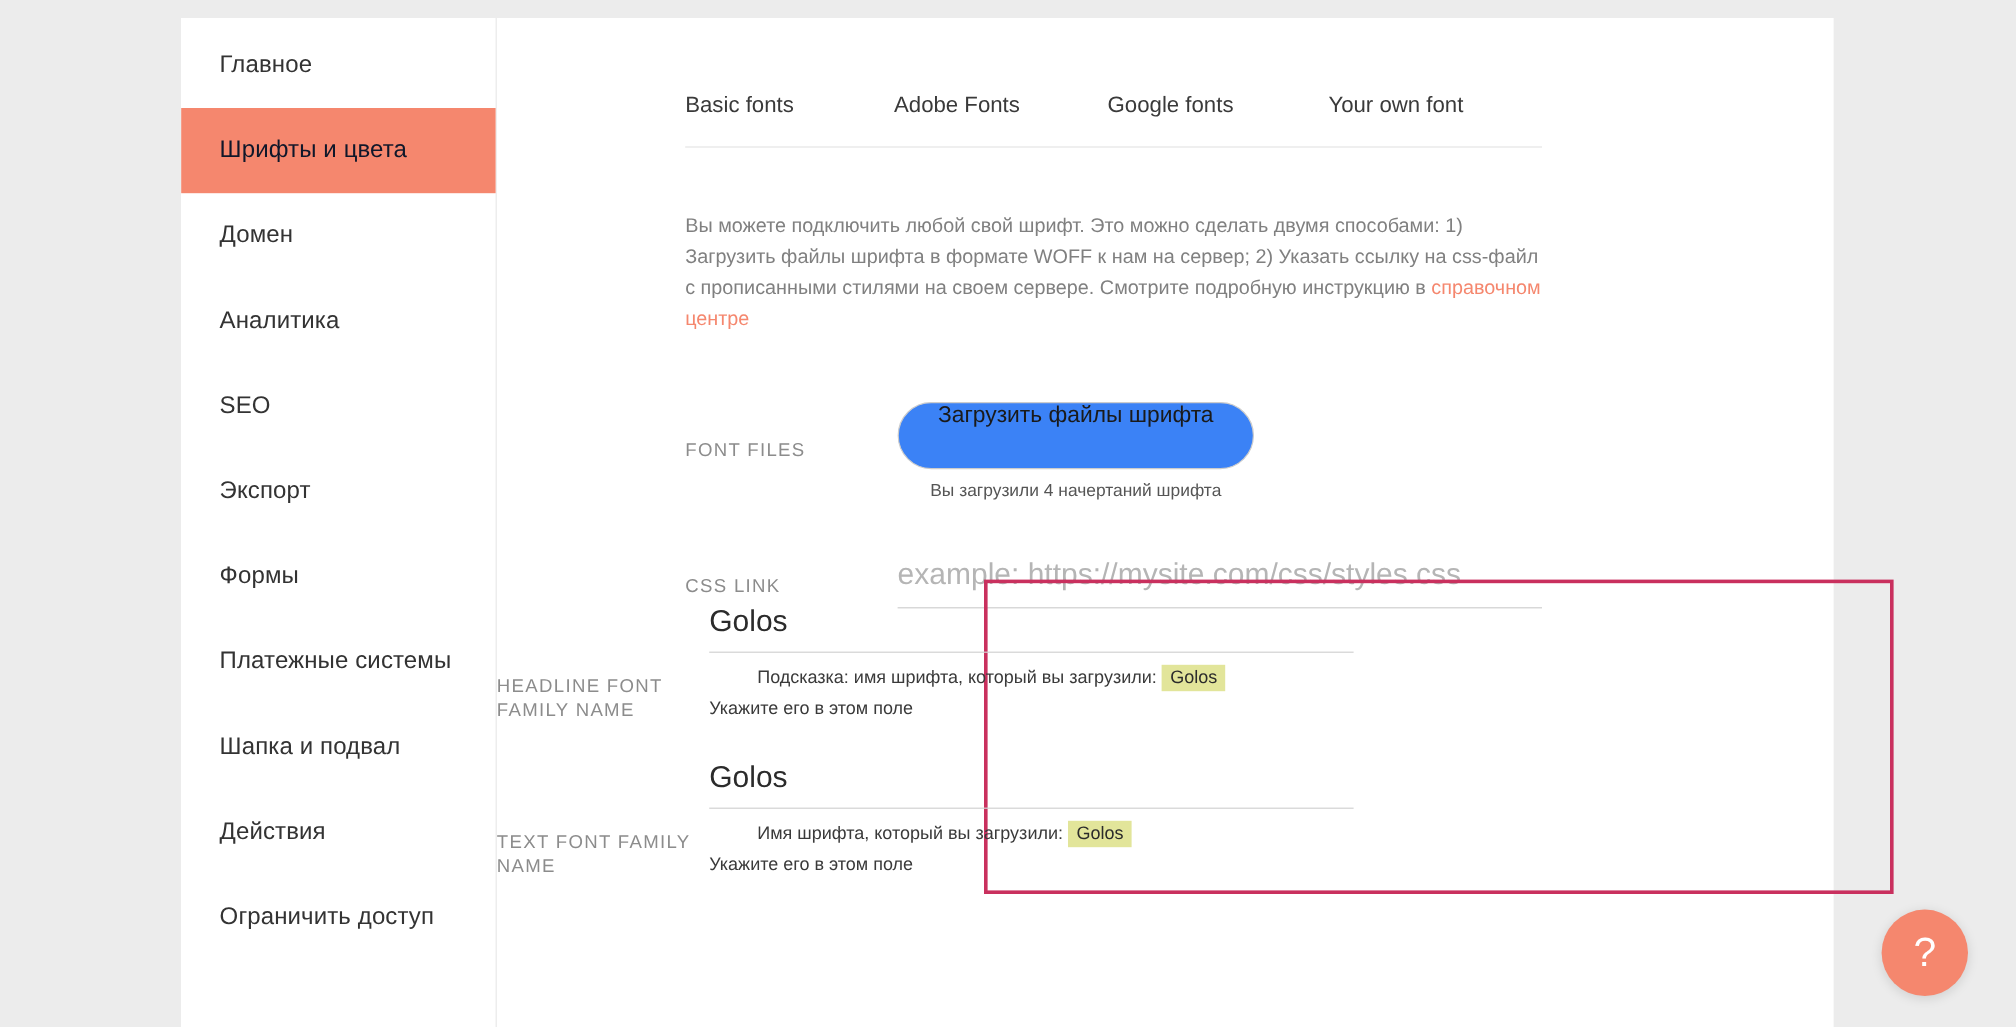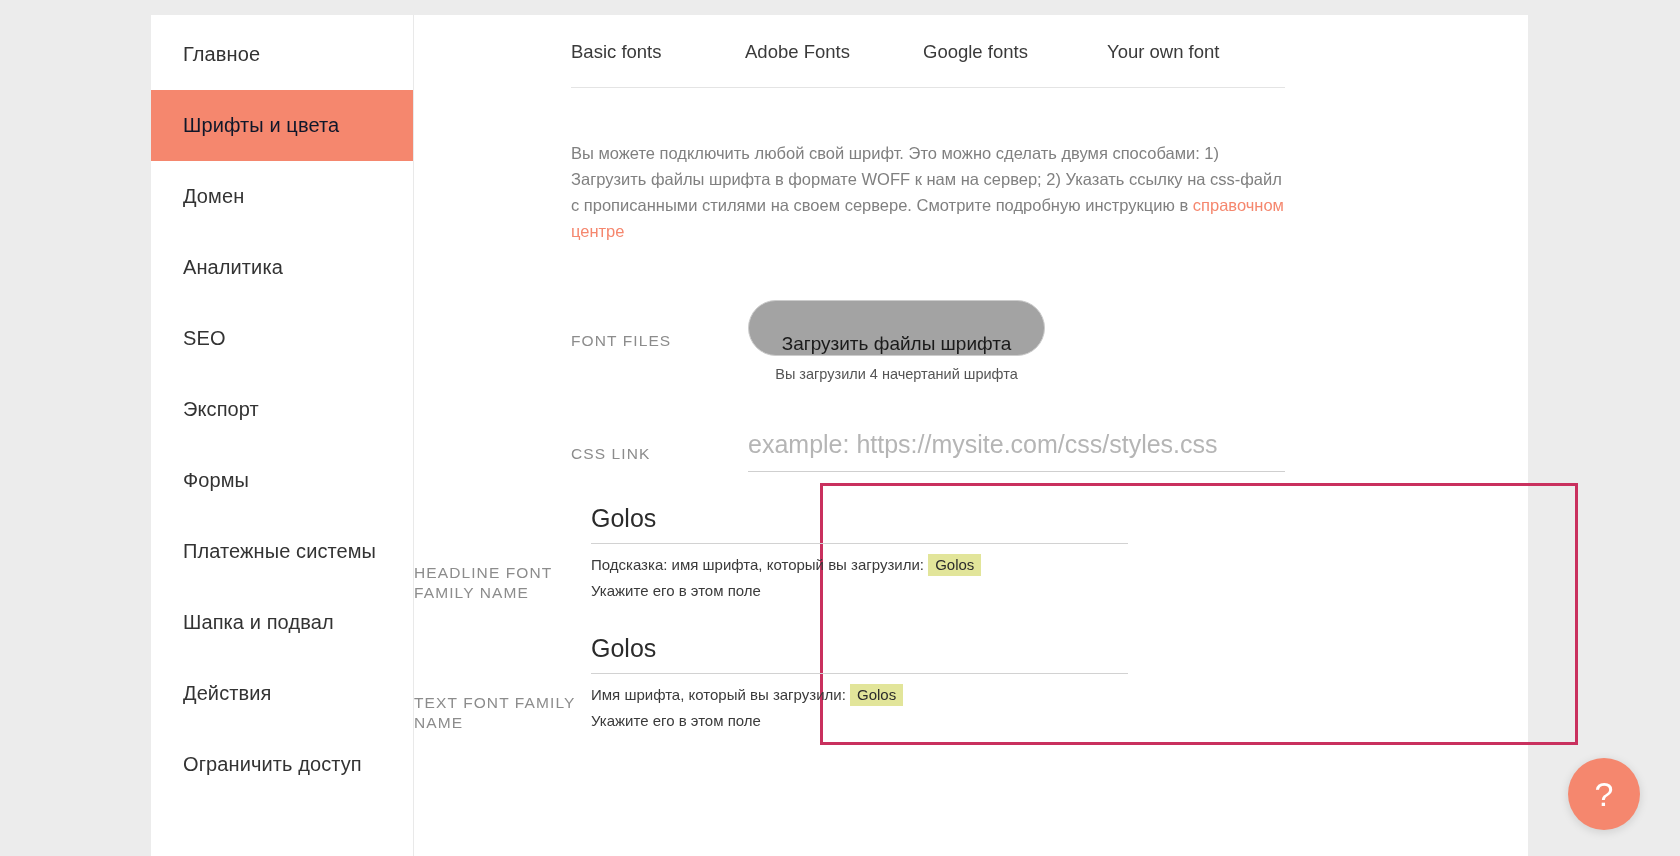--- a/index.html
+++ b/index.html
@@ -49,21 +49,21 @@
   .side-item.active {
     background: #f5876e;
     color: #0f172a;
   }
 
   
   .content {
     flex: 1 1 auto;
     position: relative;
     padding-left: 157px;
-    padding-top: 26px;
+    padding-top: 61px;
   }
 
   .tabs {
     display: flex;
     width: 714px;
     border-bottom: 1px solid #e4e4e4;
     padding-bottom: 24px;
   }
   .tab {
     font-size: 18.5px;
@@ -106,27 +106,27 @@
   }
   .row-field { flex: 1 1 auto; }
 
   .row-fontfiles {
     margin-top: 56px;
     align-items: center;
   }
   .row-fontfiles .row-label { padding-top: 0; }
   .upload-btn {
     display: inline-flex;
-    align-items: flex-end;
+    align-items: flex-start;
     justify-content: center;
     width: 297px;
     height: 56px;
     border: 1px solid #cccccc;
     border-radius: 28px;
-    background: #a3a3a3;
+    background: #3b82f6;
     font-size: 19px;
     color: #1a1a1a;
     cursor: pointer;
   }
   .upload-note {
     margin-top: 10px;
     margin-left: 0px;
     font-size: 14.5px;
     color: #555555;
     text-align: center;
@@ -189,20 +189,21 @@
     font-family: "Liberation Sans", sans-serif;
     font-size: 25px;
     color: #2b2b2b;
     padding: 0 0 10px 0;
   }
   .fam-hint {
     margin-top: 9px;
     font-size: 15px;
     color: #3a3a3a;
     line-height: 24px;
+    margin-left: 40px;
   }
   .mark {
     background: #e2e59a;
     padding: 2px 7px 3px 7px;
     color: #2b2b2b;
   }
   .fam-hint2 {
     margin-top: 2px;
     font-size: 15px;
     color: #3a3a3a;

